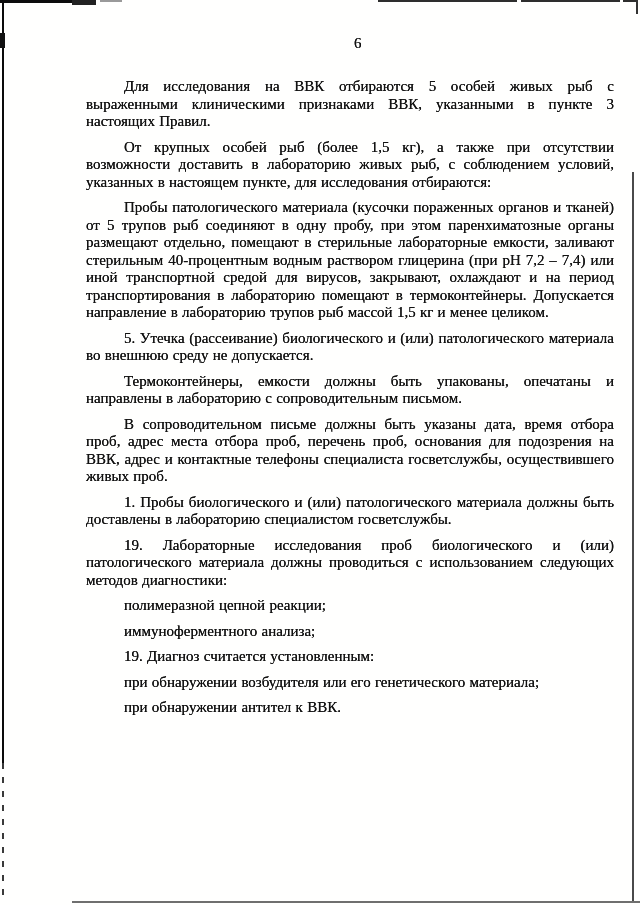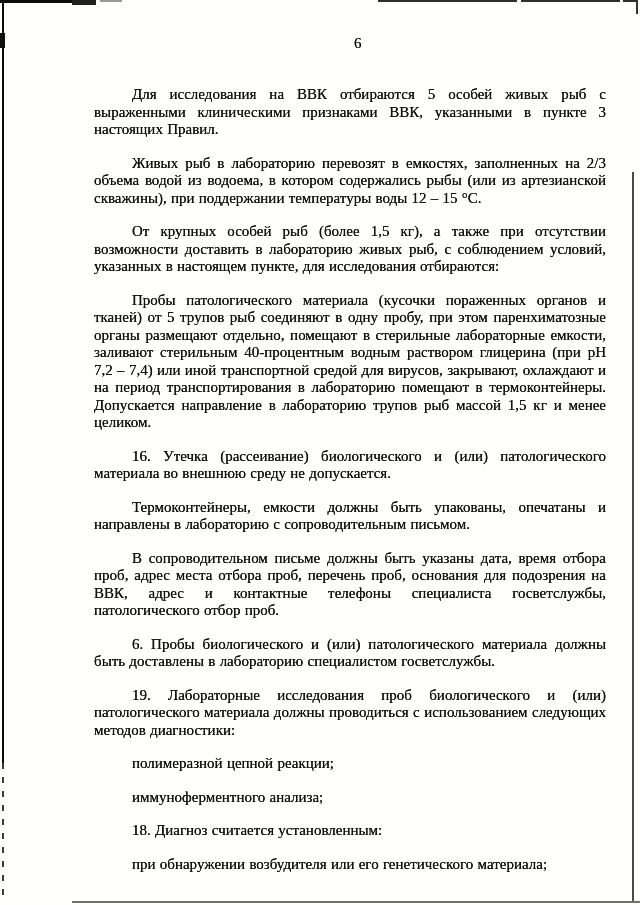--- a/index.html
+++ b/index.html
@@ -44,21 +44,21 @@
   .text-block {
     position: absolute;
     left: 78px;
     top: 70px;
     width: 544px;
     font-size: 15px;
     line-height: 17.5px;
     text-align: justify;
     text-shadow: 0 0 0.45px currentColor; 
   }
-  .para { margin: 16px; text-indent: 38px; word-spacing: 0.5px; }
+  .para { margin: 8px; text-indent: 38px; word-spacing: 0.5px; }
 </style>
 </head>
 <body>
 
 <div class="page">
 
   <div class="b border-left-solid"></div>
   <div class="b border-left-dashes"></div>
   <div class="b border-left-tick"></div>
   <div class="b border-top-a"></div>
@@ -68,27 +68,27 @@
   <div class="b border-top-c2"></div>
   <div class="b border-top-c3"></div>
   <div class="b border-right-tick"></div>
   <div class="b border-right-line"></div>
   <div class="b border-bottom"></div>
 
   <div class="page-number">6</div>
 
   <div class="text-block">
       <p class="para">Для исследования на ВВК отбираются 5 особей живых рыб с выраженными клиническими признаками ВВК, указанными в пункте 3 настоящих Правил.</p>
-      <p class="para">Живых рыб в лабораторию перевозят в емкостях, заполненных на 2/3 объема водой из водоема, в котором содержались рыбы (или из артезианской скважины), при поддержании температуры воды 12 – 15 °С.</p>
       <p class="para">От крупных особей рыб (более 1,5 кг), а также при отсутствии возможности доставить в лабораторию живых рыб, с соблюдением условий, указанных в настоящем пункте, для исследования отбираются:</p>
       <p class="para">Пробы патологического материала (кусочки пораженных органов и тканей) от 5 трупов рыб соединяют в одну пробу, при этом паренхиматозные органы размещают отдельно, помещают в стерильные лабораторные емкости, заливают стерильным 40-процентным водным раствором глицерина (при рН 7,2 – 7,4) или иной транспортной средой для вирусов, закрывают, охлаждают и на период транспортирования в лабораторию помещают в термоконтейнеры. Допускается направление в лабораторию трупов рыб массой 1,5 кг и менее целиком.</p>
-      <p class="para">16. Утечка (рассеивание) биологического и (или) патологического материала во внешнюю среду не допускается.</p>
+      <p class="para">5. Утечка (рассеивание) биологического и (или) патологического материала во внешнюю среду не допускается.</p>
       <p class="para">Термоконтейнеры, емкости должны быть упакованы, опечатаны и направлены в лабораторию с сопроводительным письмом.</p>
-      <p class="para">В сопроводительном письме должны быть указаны дата, время отбора проб, адрес места отбора проб, перечень проб, основания для подозрения на ВВК, адрес и контактные телефоны специалиста госветслужбы, патологического отбор проб.</p>
-      <p class="para">6. Пробы биологического и (или) патологического материала должны быть доставлены в лабораторию специалистом госветслужбы.</p>
+      <p class="para">В сопроводительном письме должны быть указаны дата, время отбора проб, адрес места отбора проб, перечень проб, основания для подозрения на ВВК, адрес и контактные телефоны специалиста госветслужбы, осуществившего живых проб.</p>
+      <p class="para">1. Пробы биологического и (или) патологического материала должны быть доставлены в лабораторию специалистом госветслужбы.</p>
       <p class="para">19. Лабораторные исследования проб биологического и (или) патологического материала должны проводиться с использованием следующих методов диагностики:</p>
       <p class="para">полимеразной цепной реакции;</p>
       <p class="para">иммуноферментного анализа;</p>
-      <p class="para">18. Диагноз считается установленным:</p>
+      <p class="para">19. Диагноз считается установленным:</p>
       <p class="para">при обнаружении возбудителя или его генетического материала;</p>
+      <p class="para">при обнаружении антител к ВВК.</p>
     </div>
 
 </div>
 
 </body></html>

